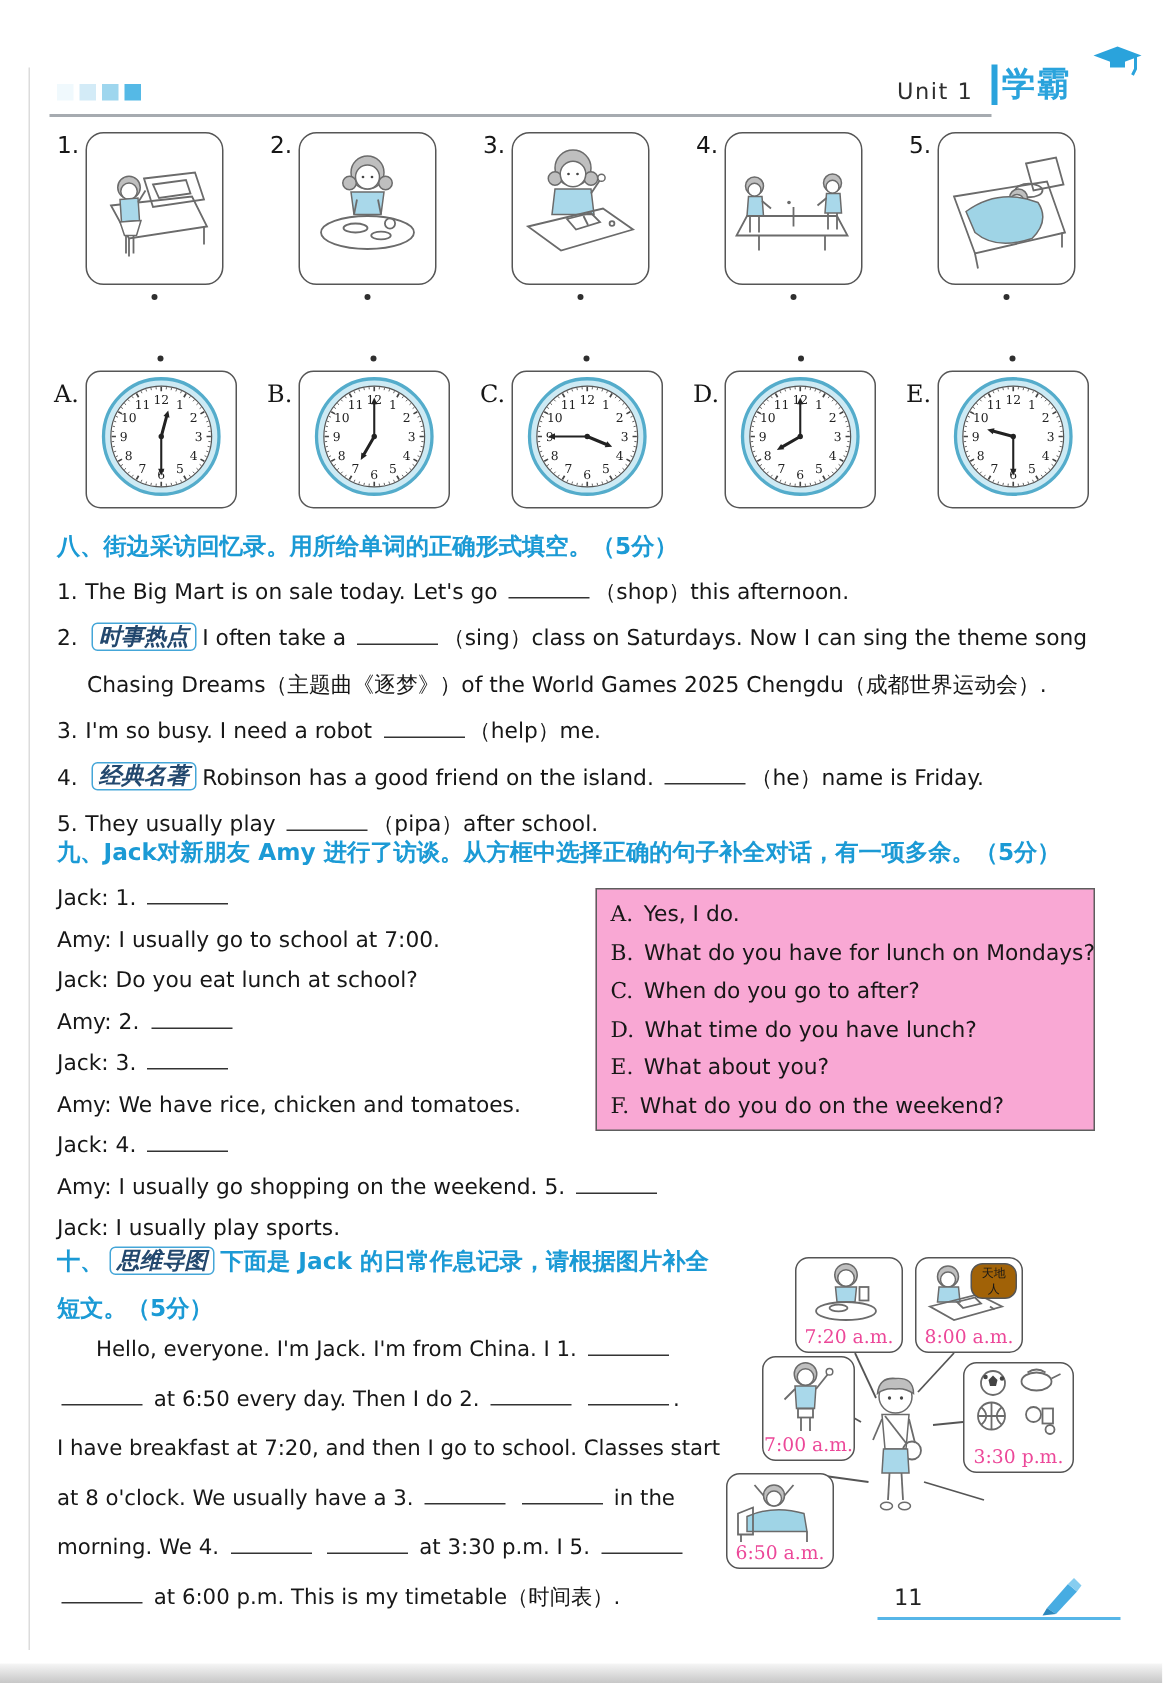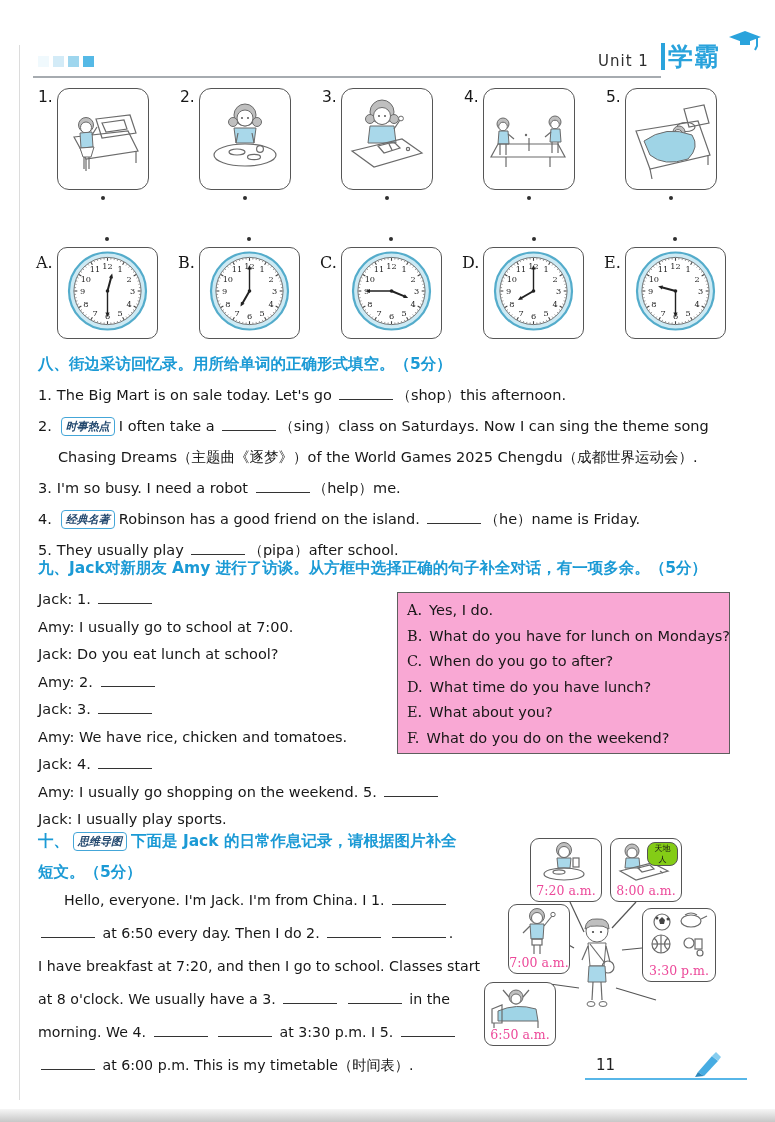--- a/index.html
+++ b/index.html
@@ -5,40 +5,40 @@
   html,body{margin:0;padding:0;background:#fff;}
   .page{position:relative;width:775px;height:1122px;background:#ffffff;overflow:hidden;
         font-family:"DejaVu Sans",sans-serif;color:#171717;text-decoration:underline;}
   
   .print-marks{position:absolute;top:56px;left:38px;display:flex;gap:4px;}
   .print-marks i{width:11px;height:11px;display:block;}
   .header-rule{position:absolute;top:76px;left:33px;width:628px;height:1.5px;background:#a6abb0;}
   .unit-label{position:absolute;top:52px;left:598px;font-size:15px;color:#2e2e2e;letter-spacing:1px;}
   .logo{position:absolute;top:43px;left:661px;display:flex;align-items:center;}
   .logo-bar{width:4px;height:27px;background:#2aa3dc;margin-right:3px;}
-  .logo-text{font-size:25px;font-weight:bold;color:#2aa3dc;letter-spacing:1px;line-height:27px;}
+  .logo-text{font-size:22px;font-weight:bold;color:#2aa3dc;letter-spacing:1px;line-height:27px;}
   .logo-cap{position:absolute;top:29px;left:727px;}
   
   #pictures-row{position:absolute;top:88px;left:30px;display:flex;}
   .pcell{width:142px;display:flex;}
   .pnum{font-size:15.5px;margin:0 4px 0 8px;}
   .pbox{position:relative;width:90px;height:100px;border:1.6px solid #565656;border-radius:12px;background:#fff;}
   .dot{position:absolute;width:4px;height:4px;border-radius:50%;background:#2f2f2f;left:50%;transform:translateX(-50%);}
   .dot-below{bottom:-11px;}
   .dot-above{top:-11px;}
   #clocks-row{position:absolute;top:247px;left:30px;display:flex;}
   .ccell{width:142px;display:flex;}
   .cletter{font-family:"DejaVu Serif",serif;font-size:16px;margin:6px 4px 0 6px;}
   .cbox{position:relative;width:99px;height:90px;border:1.6px solid #565656;border-radius:10px;background:#fff;}
   .clock-face{width:99px;height:87px;display:block;}
   
   .sec-title{position:absolute;font-weight:bold;color:#1b9ad5;font-size:15.5px;white-space:nowrap;}
   .badge{display:inline-block;border:1.3px solid #44a6d8;border-radius:4px;padding:0 4px;
          font-family:"DejaVu Serif",serif;font-style:italic;font-weight:bold;color:#23486e;
-         font-size:11px;line-height:17px;margin:0 4px;vertical-align:1px;background:#fff;}
+         font-size:15px;line-height:17px;margin:0 4px;vertical-align:1px;background:#fff;}
   #sec8{position:absolute;top:380px;left:38px;width:710px;}
   .qline{line-height:31px;font-size:14.5px;white-space:nowrap;}
   .qline .qnum{margin-right:5px;}
   .q-cont{padding-left:20px;}
   #dialogue{position:absolute;top:586px;left:38px;width:370px;}
   .dlg-line{line-height:27.5px;font-size:14.5px;white-space:nowrap;}
   #options-box{position:absolute;top:592px;left:397px;width:333px;height:162px;
                border:1.5px solid #5e5e5e;padding:5px 0 0 9px;box-sizing:border-box;background:#f9a8d4;}
   .opt-line{line-height:25.6px;font-size:14.5px;white-space:nowrap;}
   .opt-letter{font-family:"DejaVu Serif",serif;margin-right:7px;}
@@ -48,21 +48,21 @@
   .psg-line{line-height:33px;font-size:14.2px;white-space:nowrap;}
   .psg-line.indent{text-indent:26px;}
   .blank{display:inline-block;width:54px;height:13px;border-bottom:1.4px solid #333;margin:0 3px;}
   
   #mindmap{position:absolute;top:836px;left:484px;width:262px;height:232px;}
   #mindmap-lines{position:absolute;top:0;left:0;}
   .mnode{position:absolute;background:#fff;border:1.3px solid #555;border-radius:9px;text-align:center;box-sizing:border-box;}
   .mnode svg{display:block;margin:2px auto 0;}
   .mtime{display:block;font-family:"DejaVu Serif",serif;font-size:12.5px;color:#ec4899;margin-top:-2px;}
   .tag-pill{position:absolute;top:3px;right:3px;border:1px solid #555;border-radius:8px;
-            font-size:8px;line-height:11px;padding:0 3px;background:#84cc16;margin-left:36px;}
+            font-size:8px;line-height:11px;padding:0 3px;background:#a16207;margin-left:36px;}
   #center-boy{position:absolute;top:80px;left:84px;}
   
   .footer-line{position:absolute;top:1078px;left:585px;width:162px;height:2px;background:#57b6e8;}
   .page-num{position:absolute;top:1056px;left:596px;font-size:15px;color:#222;}
   .footer-pencil{position:absolute;top:1048px;left:690px;}
   
   .scan-left{position:absolute;left:19px;top:45px;width:1px;height:1055px;background:#dcdcdc;}
   .scan-bottom{position:absolute;left:0;right:0;bottom:0;height:13px;
                background:linear-gradient(to bottom,#f6f6f6,#c7c7c7);}
   .ill{stroke:#6b6b6b;fill:none;stroke-width:1.2;}

